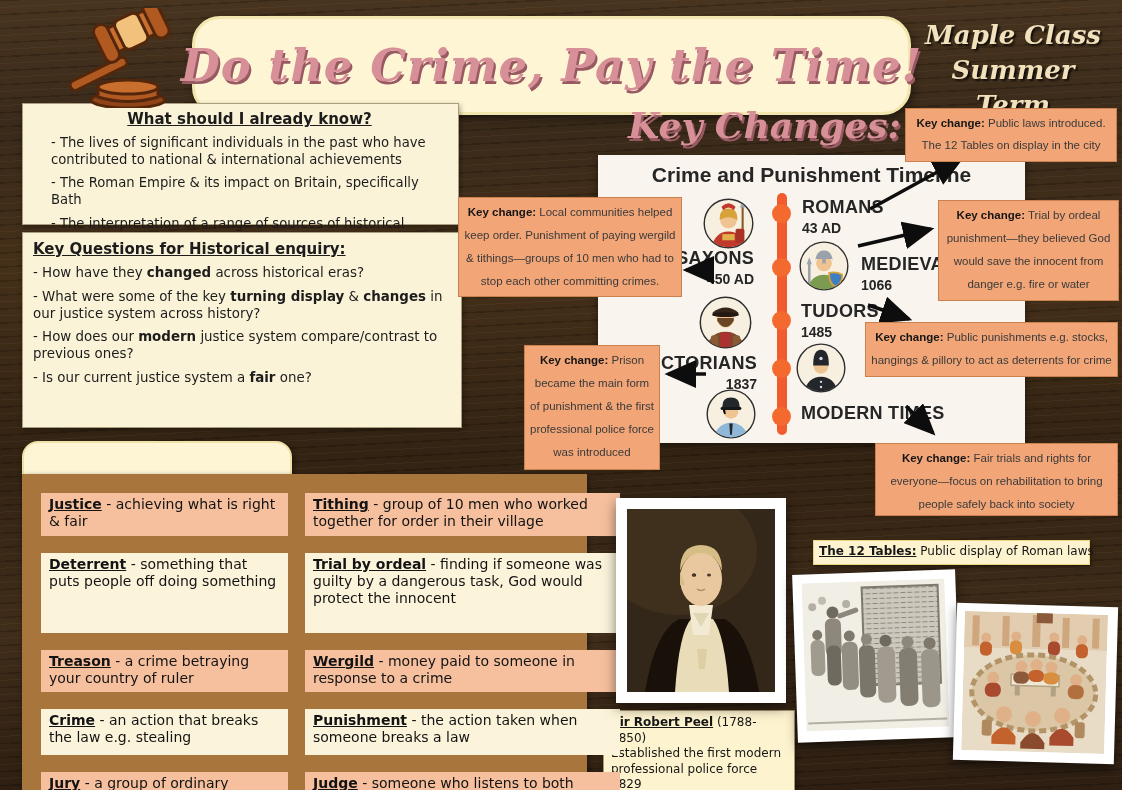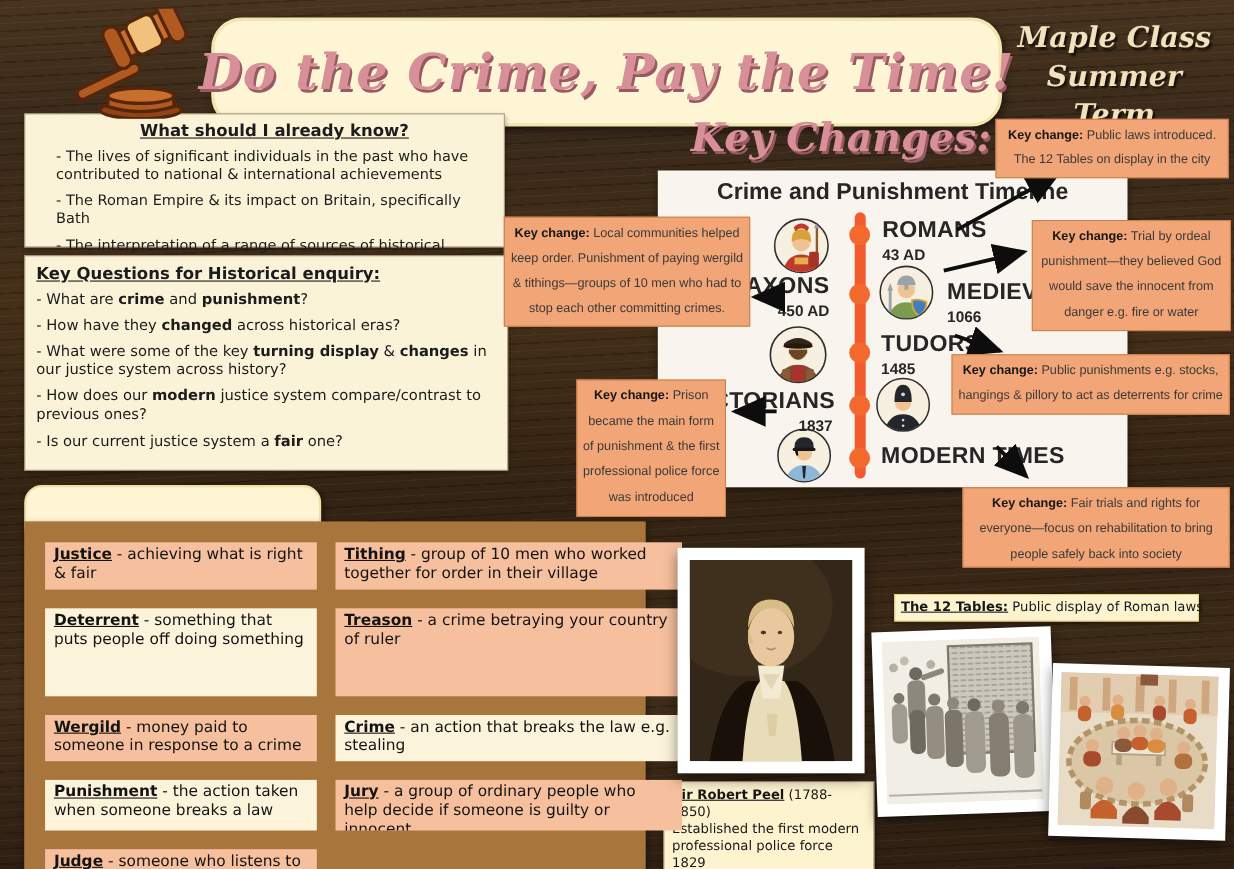--- a/index.html
+++ b/index.html
@@ -30,21 +30,21 @@
   .questions{left:22px;top:232px;width:440px;height:196px;padding:7px 10px;box-sizing:border-box;}
   .q-title{font-weight:bold;text-decoration:underline;font-size:15px;margin-bottom:5px;}
   .q-item{font-size:13.4px;line-height:1.25;margin:7px 0;}
   
   .tpanel{left:598px;top:155px;width:427px;height:288px;background:#f9f5ee;box-shadow:0 3px 8px rgba(0,0,0,.45);z-index:1;}
   .tl-title{position:absolute;left:0;top:8px;width:100%;text-align:center;font-family:"Liberation Sans",sans-serif;
     font-weight:bold;font-size:21px;color:#262626;}
   .tl-line{position:absolute;left:179px;top:38px;width:10px;height:242px;background:#f15b2e;border-radius:5px;}
   .tl-dot{position:absolute;width:19px;height:19px;border-radius:50%;background:#f4692e;left:174px;}
   .era{position:absolute;font-family:"Liberation Sans",sans-serif;color:#262626;font-weight:bold;}
-  .era-name{font-size:21px;letter-spacing:.3px;}
+  .era-name{font-size:18px;letter-spacing:.3px;}
   .era-date{font-size:14px;margin-top:2px;}
   .av{position:absolute;}
   
   .callout{position:absolute;background:#f2a577;border:1.5px solid #c9824d;box-sizing:border-box;
     font-family:"Liberation Sans",sans-serif;font-size:11.5px;line-height:2.0;color:#3a3a3a;
     text-align:center;padding:3px 5px;z-index:4;}
   .callout b{color:#151515;}
   .co-romans{left:905px;top:108px;width:212px;height:54px;line-height:1.95;}
   .co-saxons{left:458px;top:197px;width:224px;height:100px;}
   .co-medieval{left:938px;top:200px;width:181px;height:101px;}
@@ -101,21 +101,20 @@
 
   <div class="abs cream-panel prior">
     <div class="prior-title">What should I already know?</div>
     <div class="prior-item">- The lives of significant individuals in the past who have contributed to national &amp; international achievements</div>
     <div class="prior-item">- The Roman Empire &amp; its impact on Britain, specifically Bath</div>
     <div class="prior-item">- The interpretation of a range of sources of historical evidence</div>
   </div>
 
   <div class="abs cream-panel questions">
     <div class="q-title">Key Questions for Historical enquiry:</div>
-    <div class="q-item">- What are <b>crime</b> and <b>punishment</b>?</div>
     <div class="q-item">- How have they <b>changed</b> across historical eras?</div>
     <div class="q-item">- What were some of the key <b>turning display</b> &amp; <b>changes</b> in our justice system across history?</div>
     <div class="q-item">- How does our <b>modern</b> justice system compare/contrast to previous ones?</div>
     <div class="q-item">- Is our current justice system a <b>fair</b> one?</div>
   </div>
 
   <div class="abs script keychanges-heading">Key Changes:</div>
 
   <div class="abs tpanel">
     <div class="tl-title">Crime and Punishment Timeline</div>
@@ -271,20 +270,21 @@
   </div>
 
   <div class="abs vocab-banner">
     <span class="script">Key Vocabulary:</span>
   </div>
 
   <div class="abs vtable">
     <div class="cell row-a"><span class="term">Justice</span><span> - achieving what is right &amp; fair</span></div>
     <div class="cell row-a"><span class="term">Tithing</span><span> - group of 10 men who worked together for order in their village</span></div>
     <div class="cell row-b"><span class="term">Deterrent</span><span> - something that puts people off doing something</span></div>
+    <div class="cell row-b"><span class="term">Trial by ordeal</span><span> - finding if someone was guilty by a dangerous task, God would protect the innocent</span></div>
     <div class="cell row-a"><span class="term">Treason</span><span> - a crime betraying your country of ruler</span></div>
     <div class="cell row-a"><span class="term">Wergild</span><span> - money paid to someone in response to a crime</span></div>
     <div class="cell row-b"><span class="term">Crime</span><span> - an action that breaks the law e.g. stealing</span></div>
     <div class="cell row-b"><span class="term">Punishment</span><span> - the action taken when someone breaks a law</span></div>
     <div class="cell row-a"><span class="term">Jury</span><span> - a group of ordinary people who help decide if someone is guilty or innocent</span></div>
     <div class="cell row-a"><span class="term">Judge</span><span> - someone who listens to both sides of a case and reaches a conclusion of action</span></div>
   </div>
 
   <div class="abs photo peel-photo">
     <svg width="148" height="183" viewBox="0 0 148 183" preserveAspectRatio="none">

